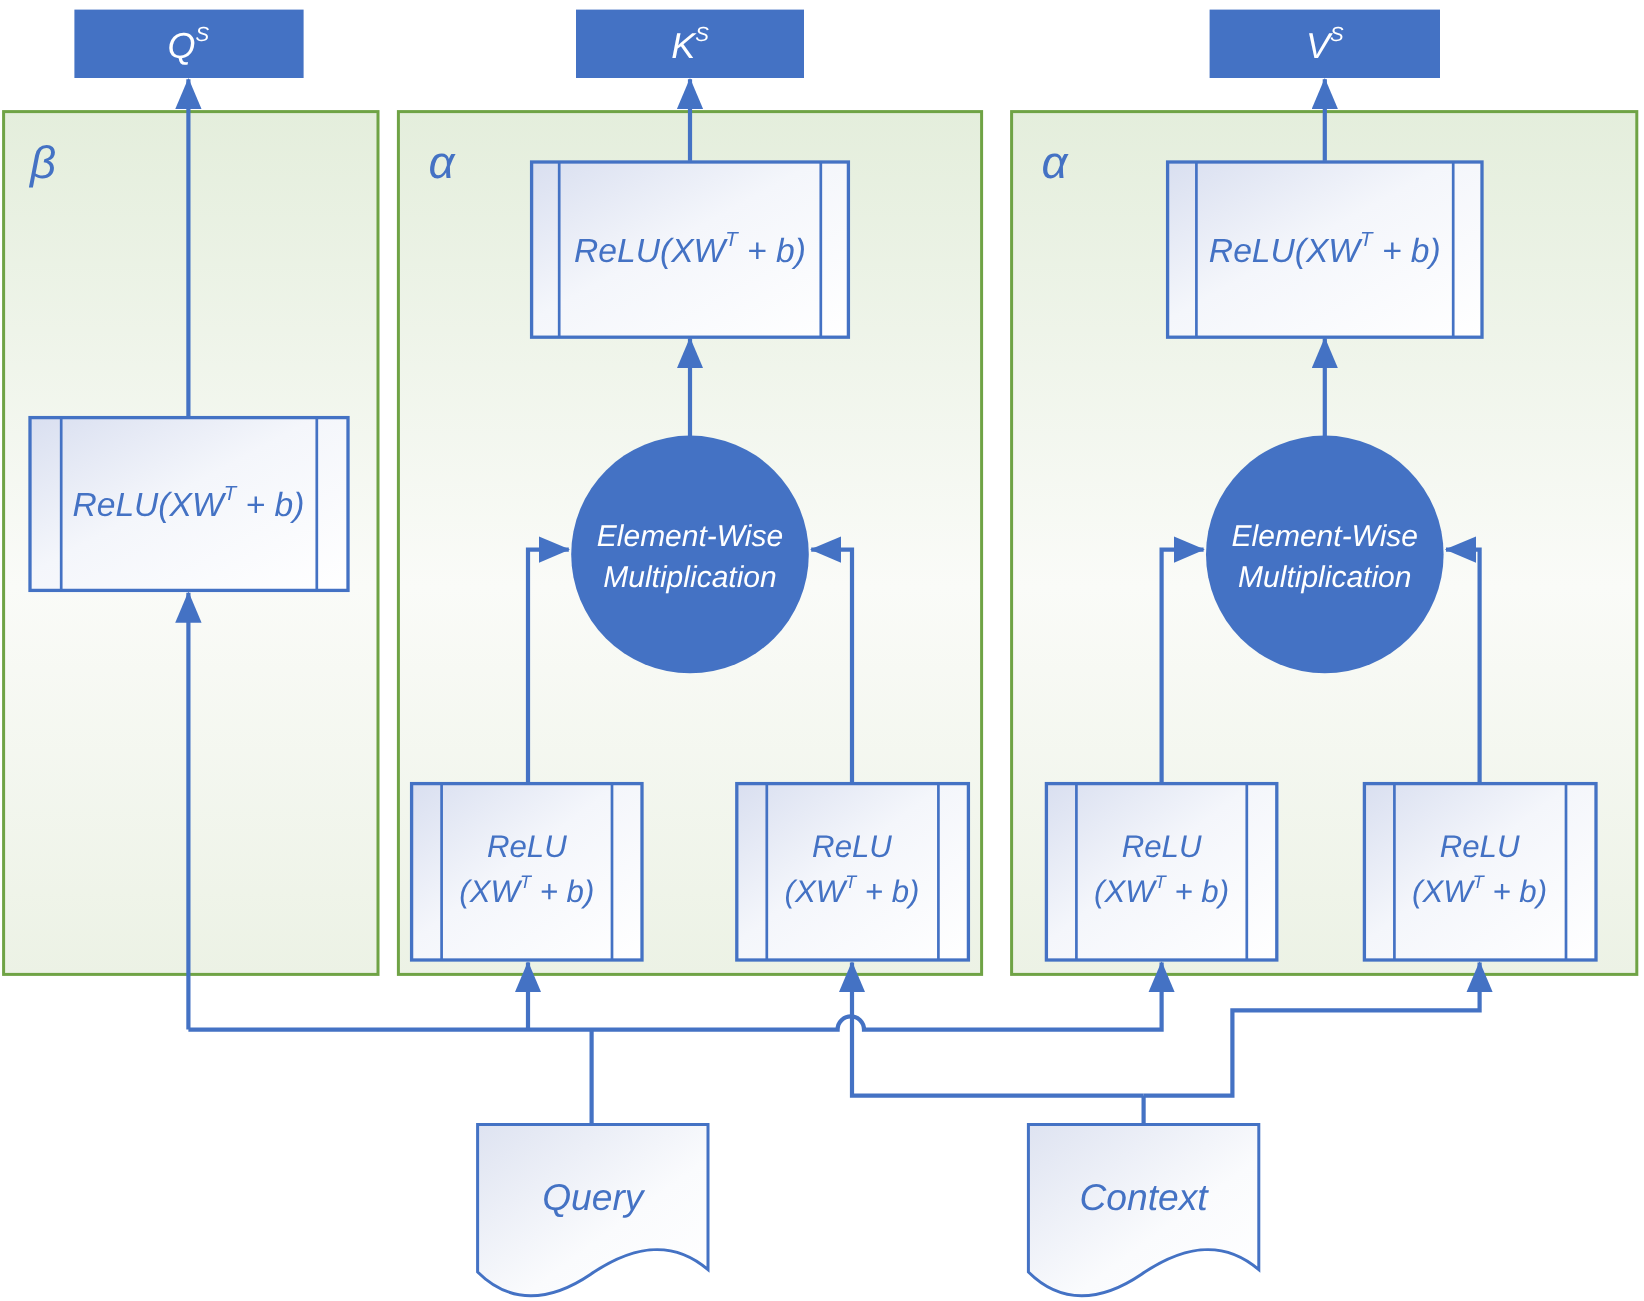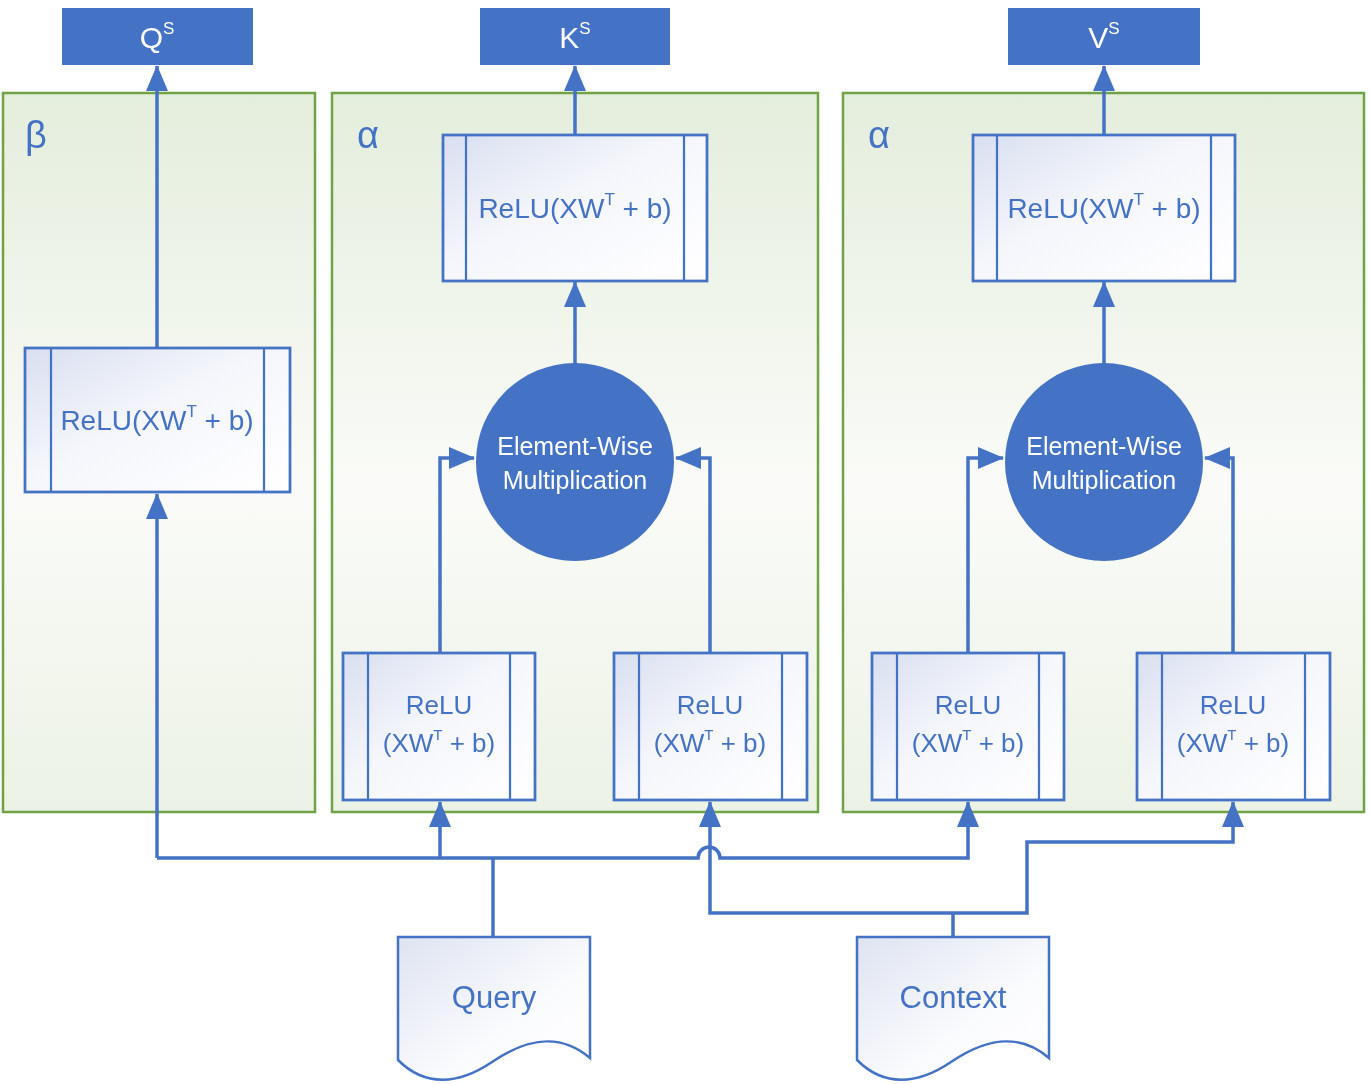--- a/index.html
+++ b/index.html
@@ -1,17 +1,17 @@
 <!DOCTYPE html>
 <html><head>
 <meta charset="utf-8">
 <style>
   html,body{margin:0;padding:0;background:#ffffff;}
   .stage{position:relative;width:1370px;height:1084px;background:#ffffff;overflow:hidden;
-         font-family:"Liberation Sans", sans-serif;}
+         font-family:"Liberation Sans", sans-serif;font-style:italic;}
   svg{display:block;}
   .panel{stroke:#6FA345;stroke-width:2.5;}
   .procbox{stroke:#4472C4;stroke-width:2.75;}
   .procline{stroke:#4472C4;stroke-width:2.25;}
   .conn{stroke:#4472C4;stroke-width:3.5;fill:none;}
   .bluefill{fill:#4472C4;}
   .doc{stroke:#4472C4;stroke-width:2.5;}
   text{font-family:"Liberation Sans", sans-serif;}
   .hdr-text{fill:#ffffff;font-size:30px;}
   .hdr-sup{font-size:17px;}

